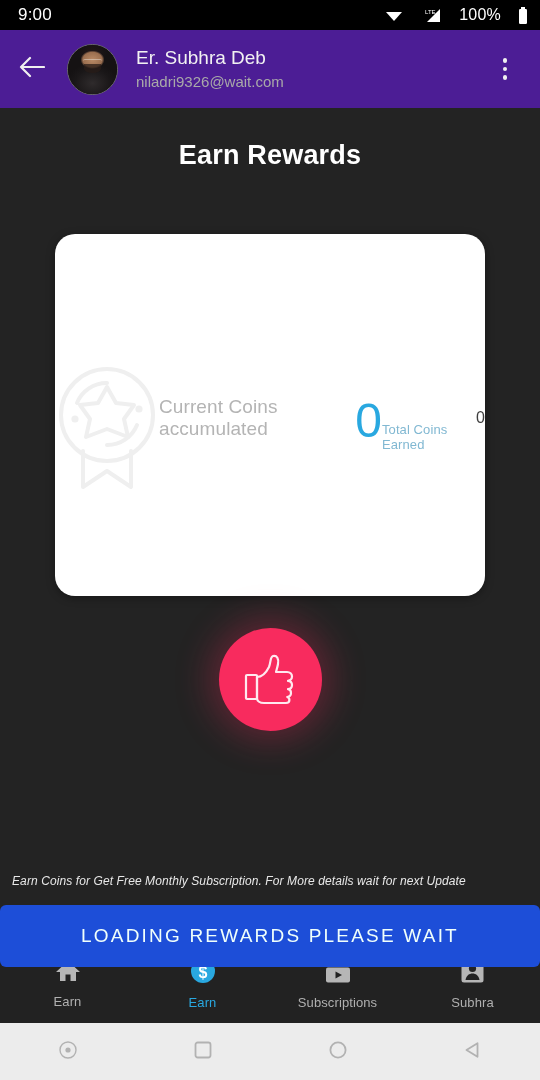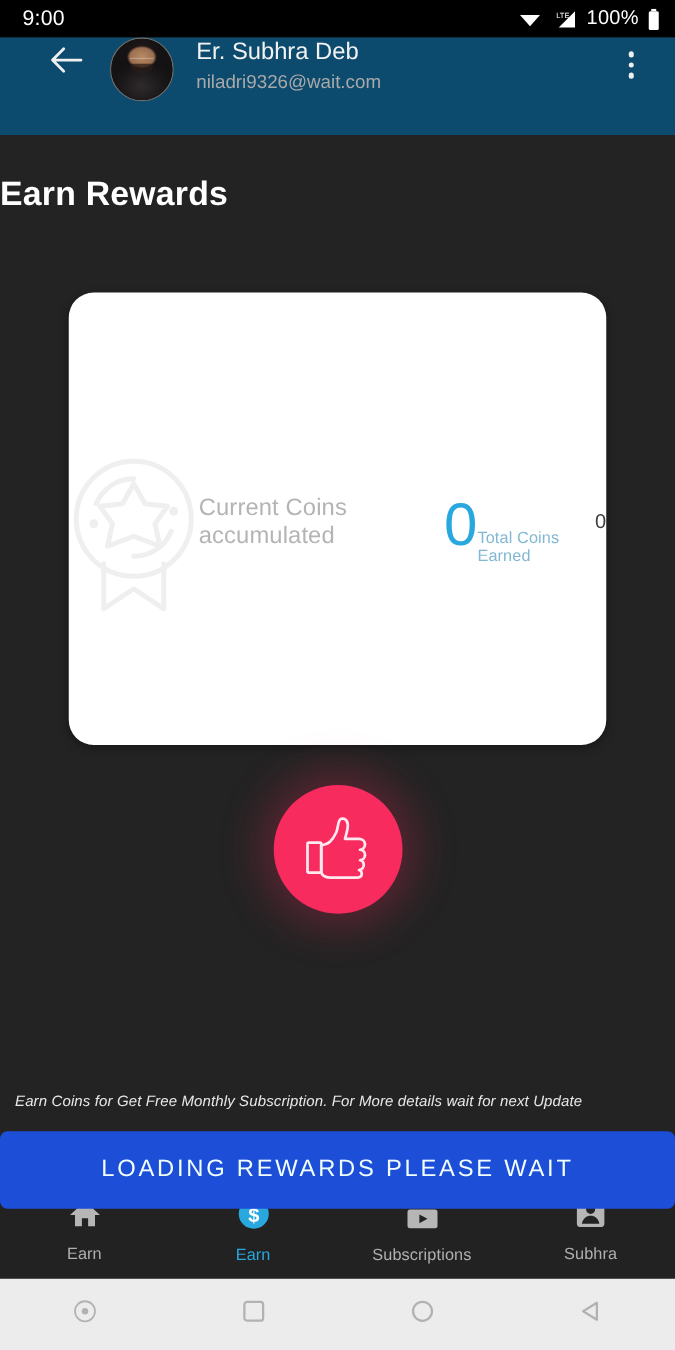--- a/index.html
+++ b/index.html
@@ -18,31 +18,31 @@
 
   
   .statusbar {
     height:30px; flex:0 0 30px;
     background:#000;
     display:flex; align-items:center; justify-content:space-between;
     padding:0 12px 0 18px;
     color:#fff;
   }
   .status-time { font-size:17px; letter-spacing:.2px; }
-  .status-right { display:flex; align-items:center; gap:7px; }
+  .status-right { display:flex; align-items:center; gap:17px; }
   .ic-wifi { width:18px; height:14px; position:relative; }
   .ic-wifi svg, .ic-sig svg, .ic-batt svg { display:block; }
   .status-pct { font-size:16px; letter-spacing:.2px; }
 
   
   .appbar {
     flex:0 0 78px; height:78px;
-    background:#0c4a6e;
-    display:flex; 
-    padding:0 18px 0 33px;
+    background:#4c1d95;
+    display:flex; align-items:center;
+    padding:0 18px 0 12px;
   }
   .back-btn {
     width:40px; height:40px; flex:0 0 40px;
     display:flex; align-items:center; justify-content:center;
     cursor:pointer;
   }
   .avatar {
     width:51px; height:51px; border-radius:50%;
     margin-left:15px; flex:0 0 51px;
     border:1px solid #6b6b6b;
@@ -73,21 +73,21 @@
     width:34px; height:44px; flex:0 0 34px;
     display:flex; flex-direction:column; align-items:center; justify-content:center;
     gap:4px; cursor:pointer;
   }
   .overflow-btn i { width:4.5px; height:4.5px; border-radius:50%; background:#f0f0f0; display:block; }
 
   
   .content { flex:1 1 auto; position:relative; background:#232323; }
 
   .page-title {
-    color:#fff;
+    text-align:center; color:#fff;
     font-size:27px; font-weight:bold;
     letter-spacing:.2px;
     margin-top:32px;
   }
 
   .card {
     position:absolute; left:55px; top:126px;
     width:430px; height:362px;
     background:#fff; border-radius:20px;
     display:flex; flex-direction:row; align-items:center;

